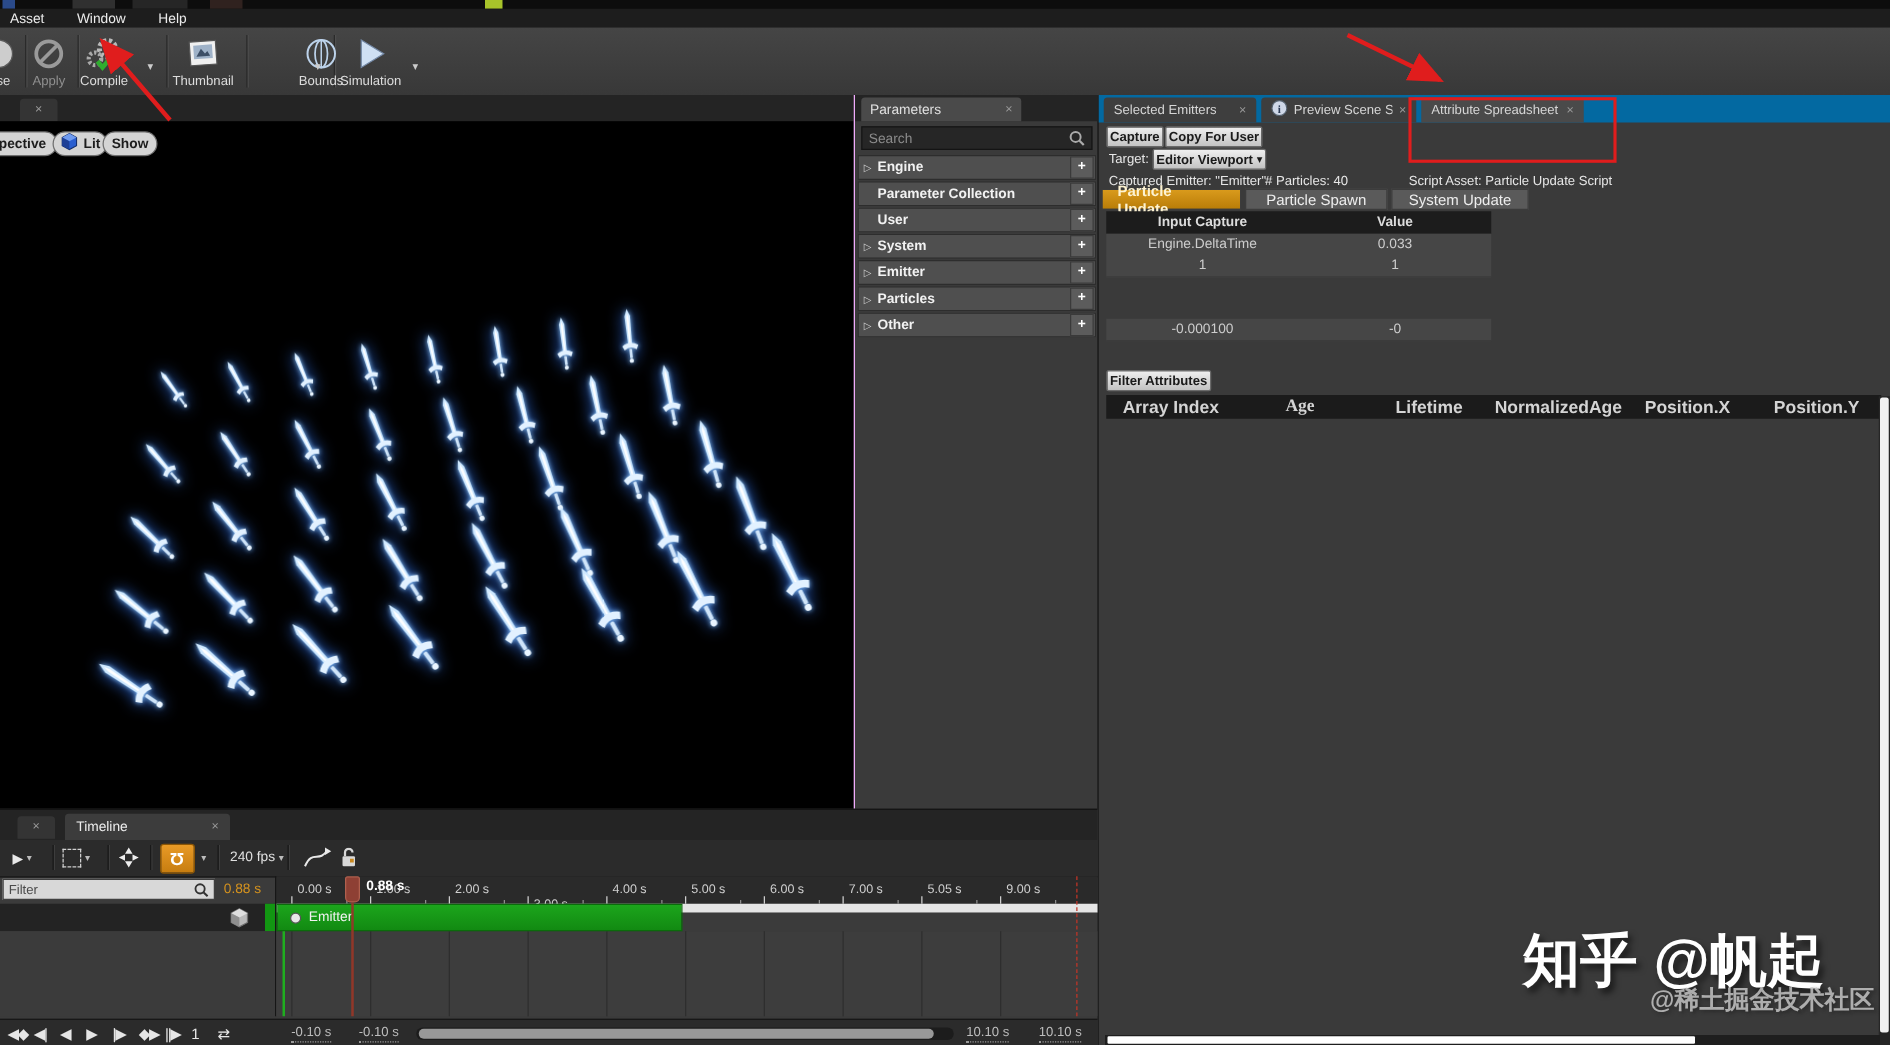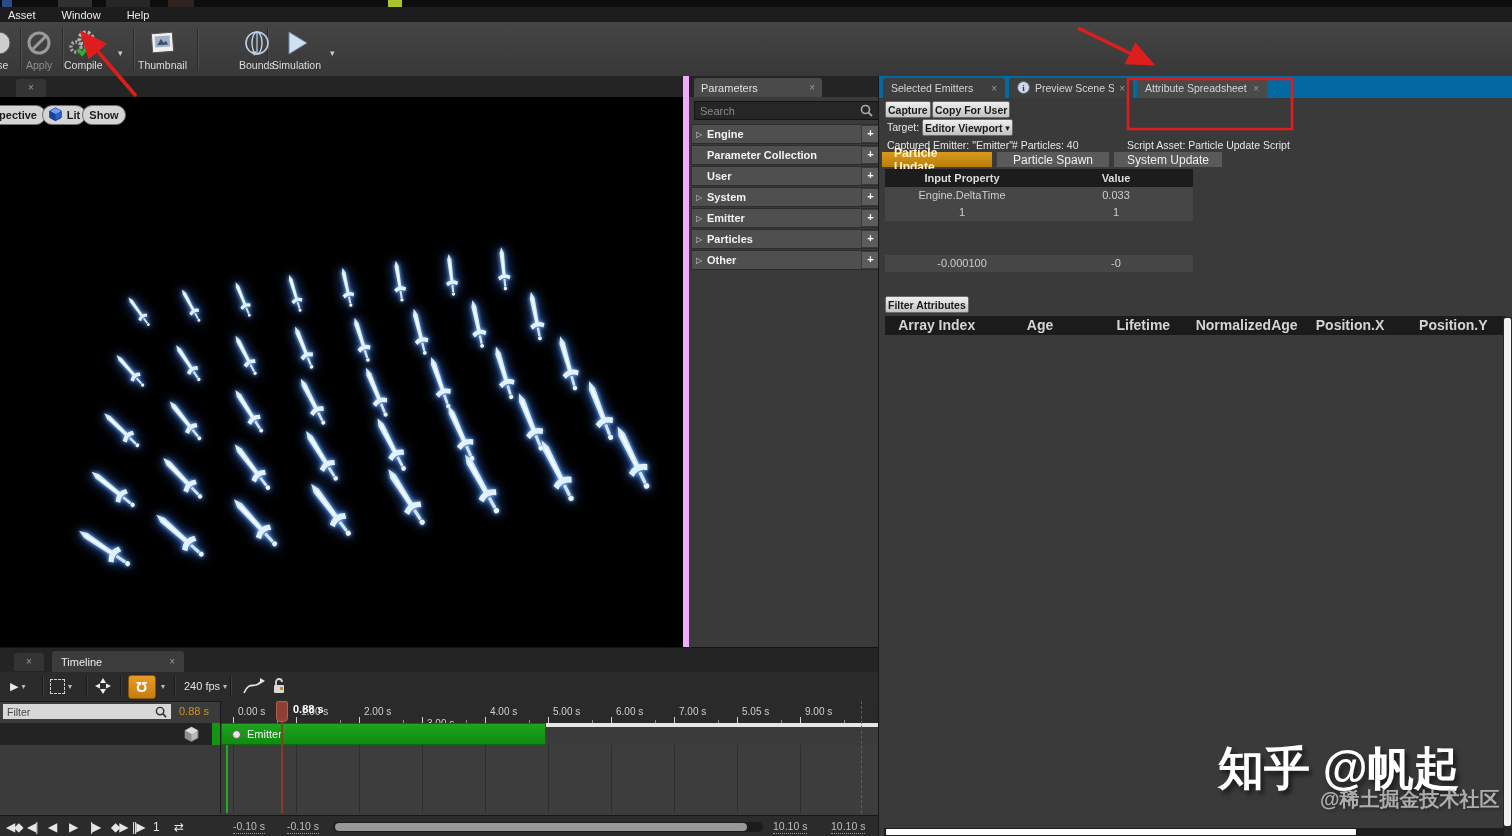--- a/index.html
+++ b/index.html
@@ -20,21 +20,21 @@
   .tb-caret{position:absolute;top:26px;color:#cccccc;font-size:9px;}
   .tb-sep{position:absolute;top:6px;width:1px;height:42px;background:#2a2a2a;box-shadow:1px 0 0 #4e4e4e;}
   
   #vp-tabstrip{left:0;top:76px;width:683px;height:21px;background:#242424;border-bottom:1px solid #151515;}
   .mini-tab{position:absolute;top:3px;width:30px;height:18px;background:#343434;border-radius:3px 3px 0 0;color:#9a9a9a;text-align:center;line-height:18px;font-size:10px;}
   #viewport{left:0;top:97px;width:683px;height:550px;background:#000;overflow:hidden;}
   .vp-btn{position:absolute;top:8px;height:20px;background:#d4d4d4;border:1px solid #6f6f6f;border-radius:10px;color:#1c1c1c;font-weight:bold;font-size:11px;display:flex;align-items:center;gap:4px;padding:0 9px;box-sizing:border-box;}
   #particles-svg{position:absolute;left:0;top:0;}
   #particles-svg g.glow{filter:drop-shadow(0 0 2px #8cc6ff) drop-shadow(0 0 6px #2f6fe8);}
   
-  #params{left:683px;top:76px;width:195px;height:571px;background:#3a3a3a;border-left:6px solid #f0abfc;box-sizing:border-box;text-decoration:underline;}
+  #params{left:683px;top:76px;width:195px;height:571px;background:#3a3a3a;border-left:1px solid #f0abfc;box-sizing:border-box;text-decoration:underline;}
   #params-tabstrip{position:absolute;left:0;top:0;width:100%;height:21px;background:#242424;}
   #params-tab{position:absolute;left:5px;top:2px;width:128px;height:19px;background:#4a4a4a;border-radius:3px 3px 0 0;display:flex;align-items:center;justify-content:space-between;padding:0 7px;box-sizing:border-box;}
   .tab-x{color:#999;font-size:10px;}
   #param-search{position:absolute;left:5px;top:25px;width:185px;height:19px;background:#262626;border:1px solid #141414;color:#8b8b8b;display:flex;align-items:center;justify-content:space-between;padding:0 5px;box-sizing:border-box;}
   .param-row{position:absolute;left:2px;width:191px;height:20px;background:#4f4f4f;border:1px solid #2d2d2d;display:flex;align-items:center;box-sizing:border-box;}
   .param-row .arr{color:#cfcfcf;font-size:8px;margin:0 4px 0 4px;width:7px;}
   .param-row .plbl{font-weight:bold;color:#f2f2f2;font-size:11px;}
   .param-plus{margin-left:auto;width:17px;height:16px;background:#5c5c5c;border:1px solid #3a3a3a;color:#fff;font-weight:bold;text-align:center;line-height:15px;margin-right:1px;}
   
   #rightpanel{left:878px;top:76px;width:634px;height:760px;background:#3a3a3a;border-left:1px solid #181818;box-sizing:border-box;}
@@ -63,21 +63,21 @@
   .tlt-ico{position:absolute;top:3px;height:22px;display:flex;align-items:center;justify-content:center;color:#e8e8e8;}
   .tlt-caret{font-size:8px;color:#bbb;margin-left:3px;}
   .tlt-sep{position:absolute;top:4px;width:1px;height:20px;background:#191919;box-shadow:1px 0 0 #3d3d3d;}
   #magnet-btn{background:linear-gradient(#e89a26,#c77d10);border:1px solid #8a5505;border-radius:3px;width:26px;}
   #fps-btn{color:#e0e0e0;font-size:11px;}
   #tl-filter{position:absolute;left:2px;top:55px;width:170px;height:17px;background:#d8d8d8;border:1px solid #3f3f3f;color:#4a4a4a;display:flex;align-items:center;justify-content:space-between;padding:0 4px;box-sizing:border-box;font-size:10.5px;}
   #tl-curtime{position:absolute;left:179px;top:57px;color:#d4921e;font-size:11px;}
   #tl-trackhdr{position:absolute;left:0;top:75px;width:220px;height:22px;background:#232323;}
   #tl-leftlower{position:absolute;left:0;top:97px;width:220px;height:68px;background:#3b3b3b;}
   #tl-vdiv{position:absolute;left:220px;top:53px;width:1px;height:112px;background:#161616;}
-  #ruler{position:absolute;left:221px;top:53px;width:657px;height:22px;background:#2a2a2a;border-bottom:4px solid #e5e5e5;}
+  #ruler{position:absolute;left:221px;top:53px;width:657px;height:22px;background:#2a2a2a;border-bottom:7px solid #e5e5e5;}
   .tick-lbl{position:absolute;top:5px;color:#cfcfcf;font-size:10px;white-space:nowrap;}
   .tick-mark{position:absolute;bottom:0;width:1px;height:6px;background:#cfcfcf;}
   .tick-mark.minor{height:3px;background:#8e8e8e;}
   #emitter-bar{position:absolute;left:221px;top:75px;width:325px;height:22px;background:linear-gradient(#1ca51c,#128a12);border:1px solid #0b6b0b;box-sizing:border-box;display:flex;align-items:center;gap:6px;padding-left:10px;}
   #emitter-bar .dot{width:7px;height:7px;background:#e8e8e8;border-radius:50%;border:1px solid #555;}
   #track-area{position:absolute;left:221px;top:97px;width:657px;height:68px;background:#3d3d3d;}
   .gridline{position:absolute;top:0;width:1px;height:68px;background:#2e2e2e;}
   #tl-green-line{position:absolute;left:226px;top:97px;width:2px;height:68px;background:#1fae1f;}
   #tl-red-end{position:absolute;left:861px;top:53px;width:0;height:112px;border-left:1px dashed #c23527;}
   #playhead{position:absolute;left:276px;top:53px;width:12px;height:21px;background:#8e4034;border:1px solid #b0604e;border-radius:2px 2px 4px 4px;box-sizing:border-box;}
@@ -338,21 +338,21 @@
   <span class="cap-line" style="left:133px;top:63px;"># Particles: 40</span>
   <span class="cap-line" style="left:248px;top:63px;">Script Asset: Particle Update Script</span>
 
   <div id="script-tabs">
       <div class="script-tab active" style="left: 2px; top: 75px; width: 112px; position: absolute; justify-content: center;">Particle Update</div>
       <div class="script-tab" style="left: 117px; top: 75px; width: 114px; position: absolute; justify-content: center;">Particle Spawn</div>
       <div class="script-tab" style="left: 234px; top: 75px; width: 110px; position: absolute; justify-content: center;">System Update</div>
     </div>
 
   <div id="input-table-hdr" style="left:6px;top:93px;width:308px;height:18px;">
-    <div class="itcell" style="left:0;width:154px;text-align:center;">Input Property</div>
+    <div class="itcell" style="left:0;width:154px;text-align:center;">Input Capture</div>
     <div class="itcell" style="left:154px;width:154px;text-align:center;">Value</div>
   </div>
   <div id="input-rows">
       <div class="input-row" style="left: 6px; top: 111px; width: 308px; position: absolute;">
         <div style="left: 0px; width: 154px;">Engine.DeltaTime</div>
         <div style="left: 154px; width: 154px;">0.033</div>
       </div>
       <div class="input-row" style="left: 6px; top: 128px; width: 308px; position: absolute;">
         <div style="left: 0px; width: 154px;">1</div>
         <div style="left: 154px; width: 154px;">1</div>
@@ -360,21 +360,21 @@
       <div class="input-row" style="left: 6px; top: 145px; width: 308px; position: absolute; margin-top: 34px;">
         <div style="left: 0px; width: 154px;">-0.000100</div>
         <div style="left: 154px; width: 154px;">-0</div>
       </div>
     </div>
 
   <div class="lt-btn" style="left:6px;top:220px;">Filter Attributes</div>
 
   <div id="sheet-hdr" style="left:6px;top:240px;width:620px;height:19px;">
       <div class="shcell" style="left: 0px; width: 103.333px;">Array Index</div>
-      <div class="shcell" style="left: 103.333px; width: 103.333px;">Age</div>
+      <div class="shcell" style="left: 103.333px; width: 103.333px; font-family: Liberation Serif, serif;">Age</div>
       <div class="shcell" style="left: 206.667px; width: 103.333px;">Lifetime</div>
       <div class="shcell" style="left: 310px; width: 103.333px;">NormalizedAge</div>
       <div class="shcell" style="left: 413.333px; width: 103.333px;">Position.X</div>
       <div class="shcell" style="left: 516.667px; width: 103.333px;">Position.Y</div>
     </div>
 
 </div>
 
 <div id="vscroll-track" class="abs"></div>
 <div id="vscroll-thumb" class="abs"></div>

